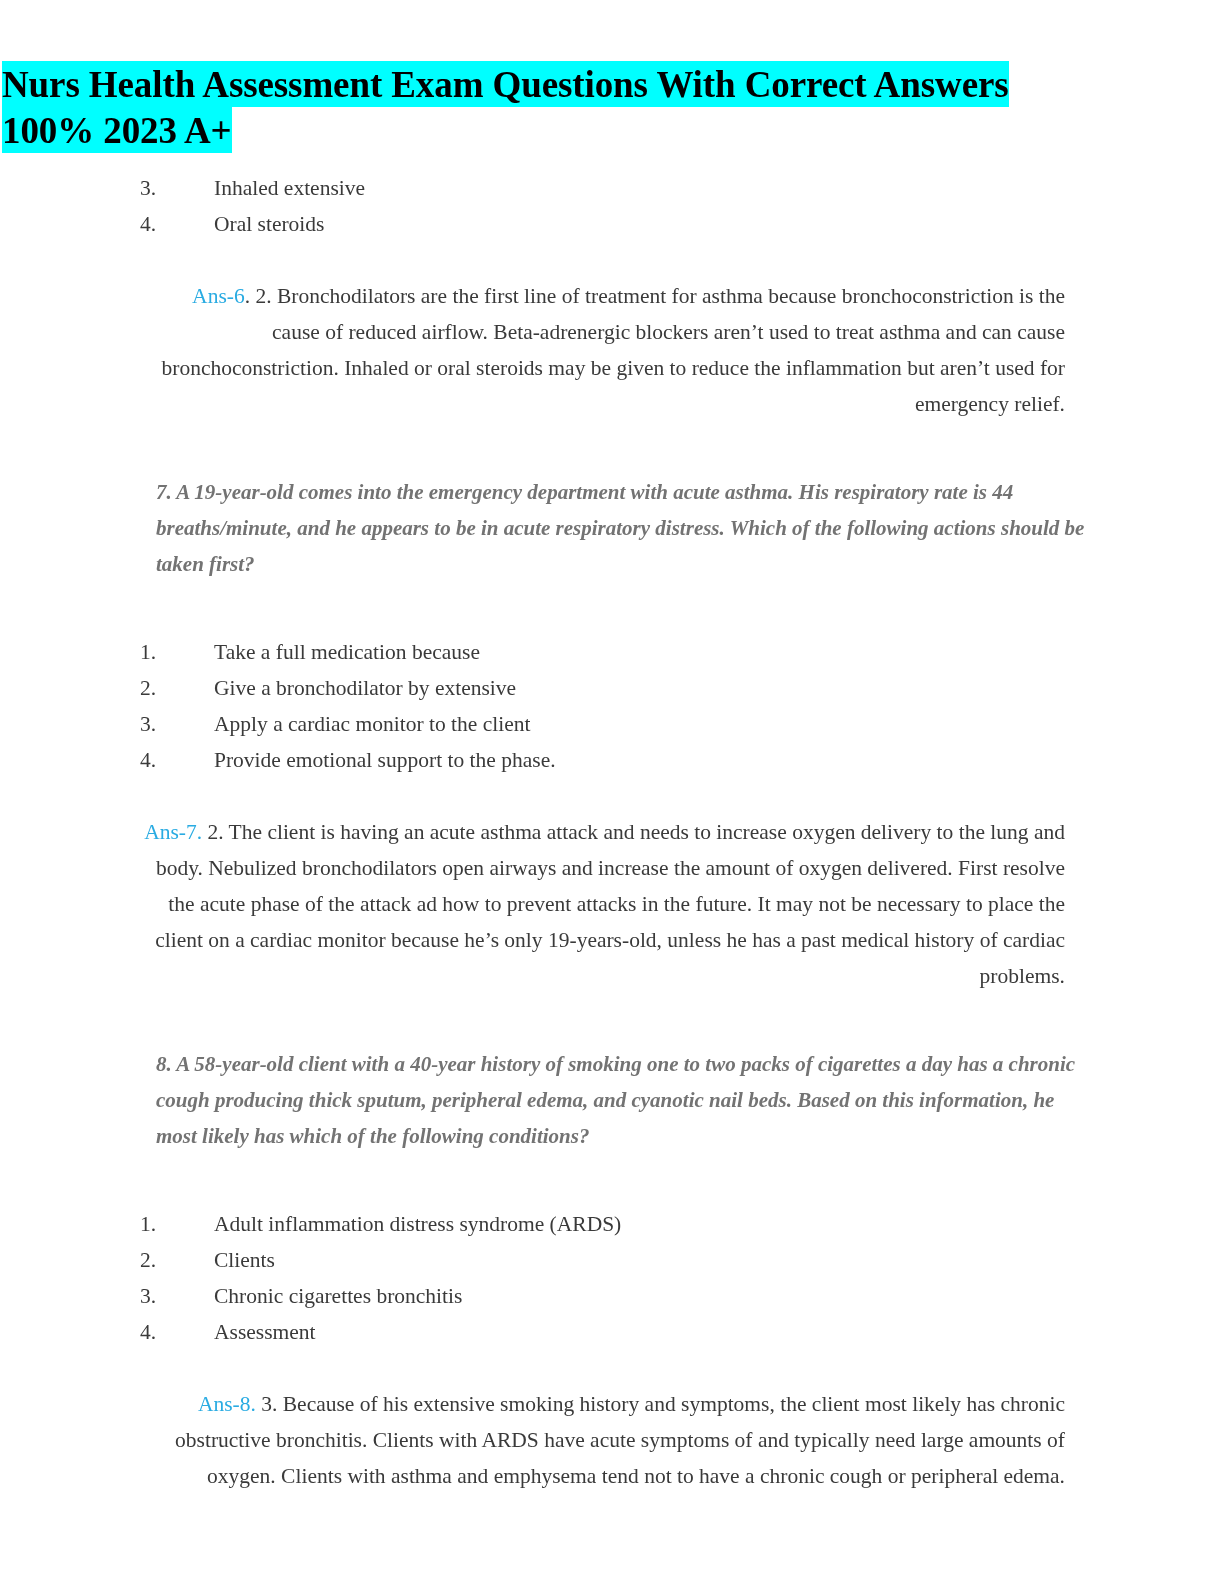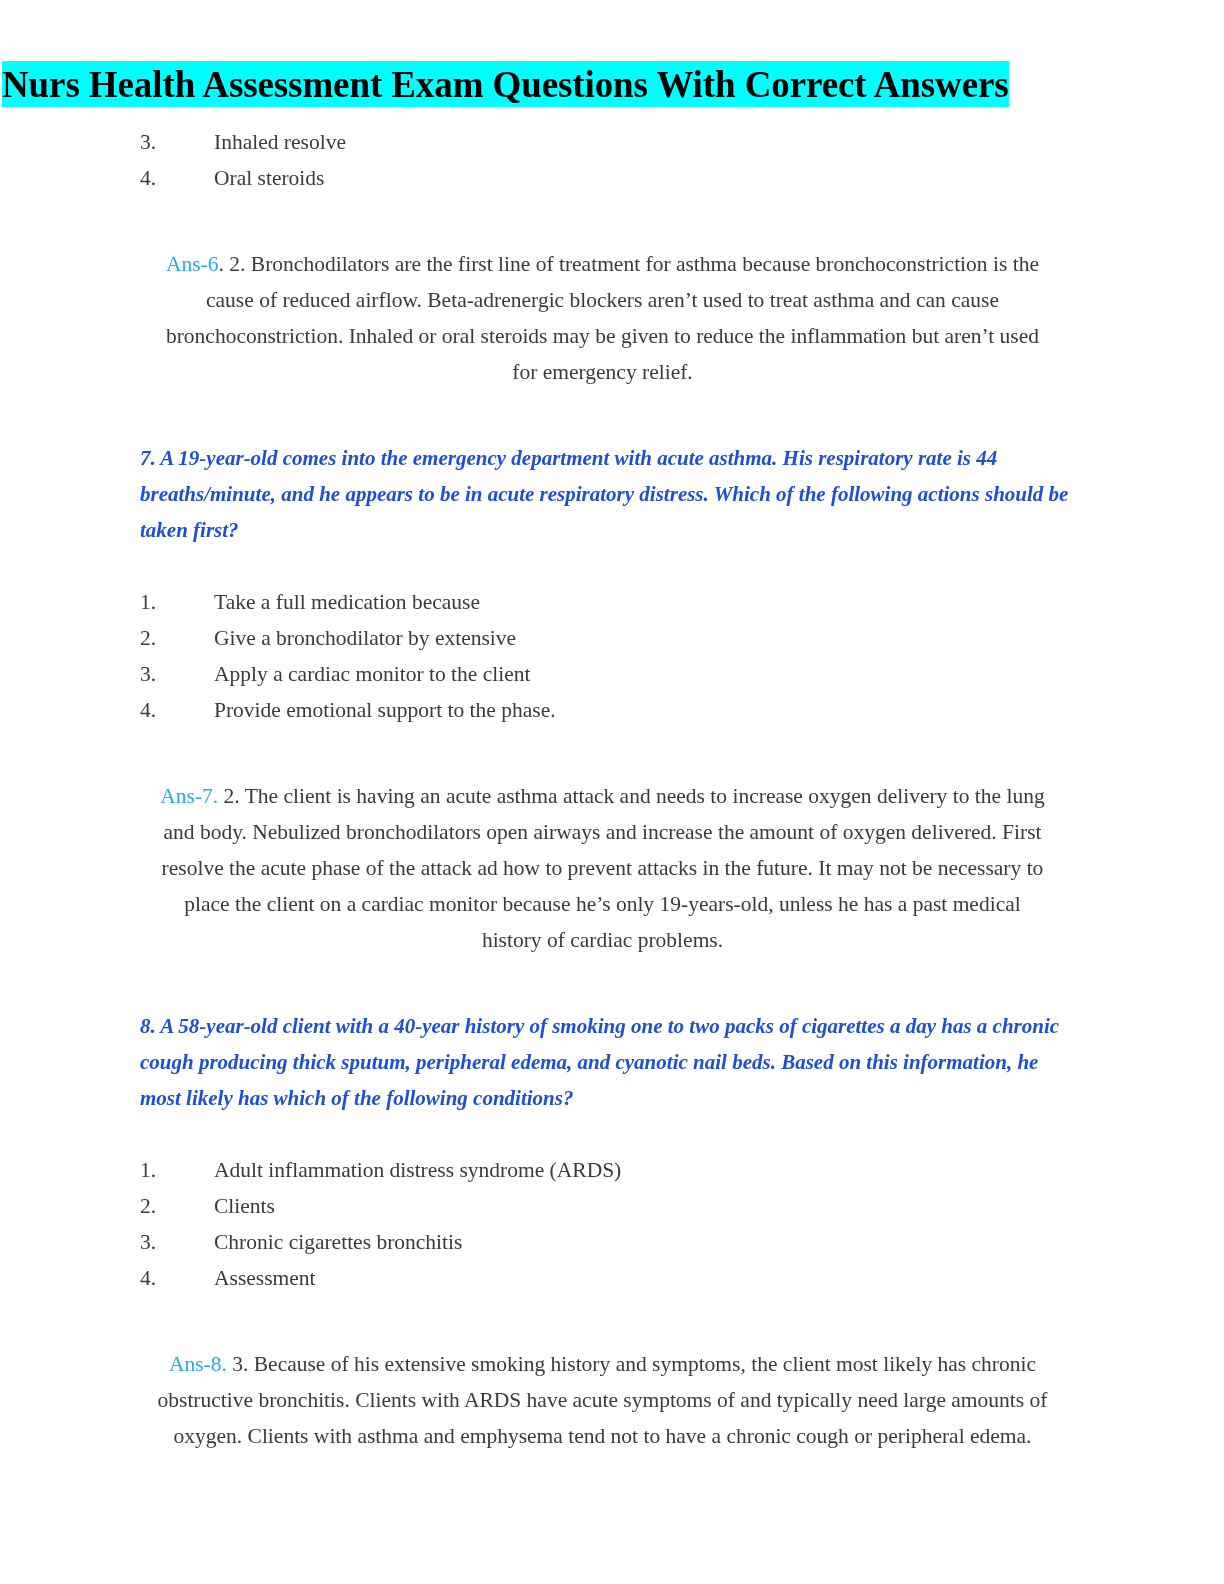--- a/index.html
+++ b/index.html
@@ -46,32 +46,32 @@
   
   .body-col {
     margin-left: 140px;
     width: 925px;
     padding-top: 16px;
   }
 
   .para {
     font-size: 21.5px;
     line-height: 36px;
-    text-align: center;
-    margin: 14px;
+    text-align: right;
+    margin: 0;
     color: #3a3a3a;
   }
 
   .q-text {
     font-size: 21px;
     line-height: 36px;
     font-weight: bold;
     font-style: italic;
-    color: #1d4ed8;
-    margin: 0;
+    color: #737373;
+    margin: 16px;
     width: 930px;
   }
 
   .ans-tag {
     color: #29abe2;
   }
 
   .spacer-line {
     height: 36px;
   }
@@ -93,28 +93,28 @@
   }
   ol.opts li .txt {
     flex: 1 1 auto;
   }
 </style>
 </head>
 <body>
 
 <div class="page">
 
-  <h1 class="doc-title"><span class="hl">Nurs Health Assessment Exam Questions With Correct Answers</span><br></h1>
+  <h1 class="doc-title"><span class="hl">Nurs Health Assessment Exam Questions With Correct Answers</span><br><span class="hl">100% 2023 A+</span></h1>
 
   <div class="body-col">
 
     <ol class="opts">
       <li>
         <span class="num">3.</span>
-        <span class="txt">Inhaled resolve</span>
+        <span class="txt">Inhaled extensive</span>
       </li>
       <li>
         <span class="num">4.</span>
         <span class="txt">Oral steroids</span>
       </li>
     </ol>
 
     <div class="spacer-line"></div>
 
     <p class="para"><span class="ans-tag">Ans-6</span><span>.</span><span> 2. Bronchodilators are the first line of treatment for asthma because bronchoconstriction is the cause of reduced airflow. Beta-adrenergic blockers aren’t used to treat asthma and can cause bronchoconstriction. Inhaled or oral steroids may be given to reduce the inflammation but aren’t used for emergency relief.</span></p>

